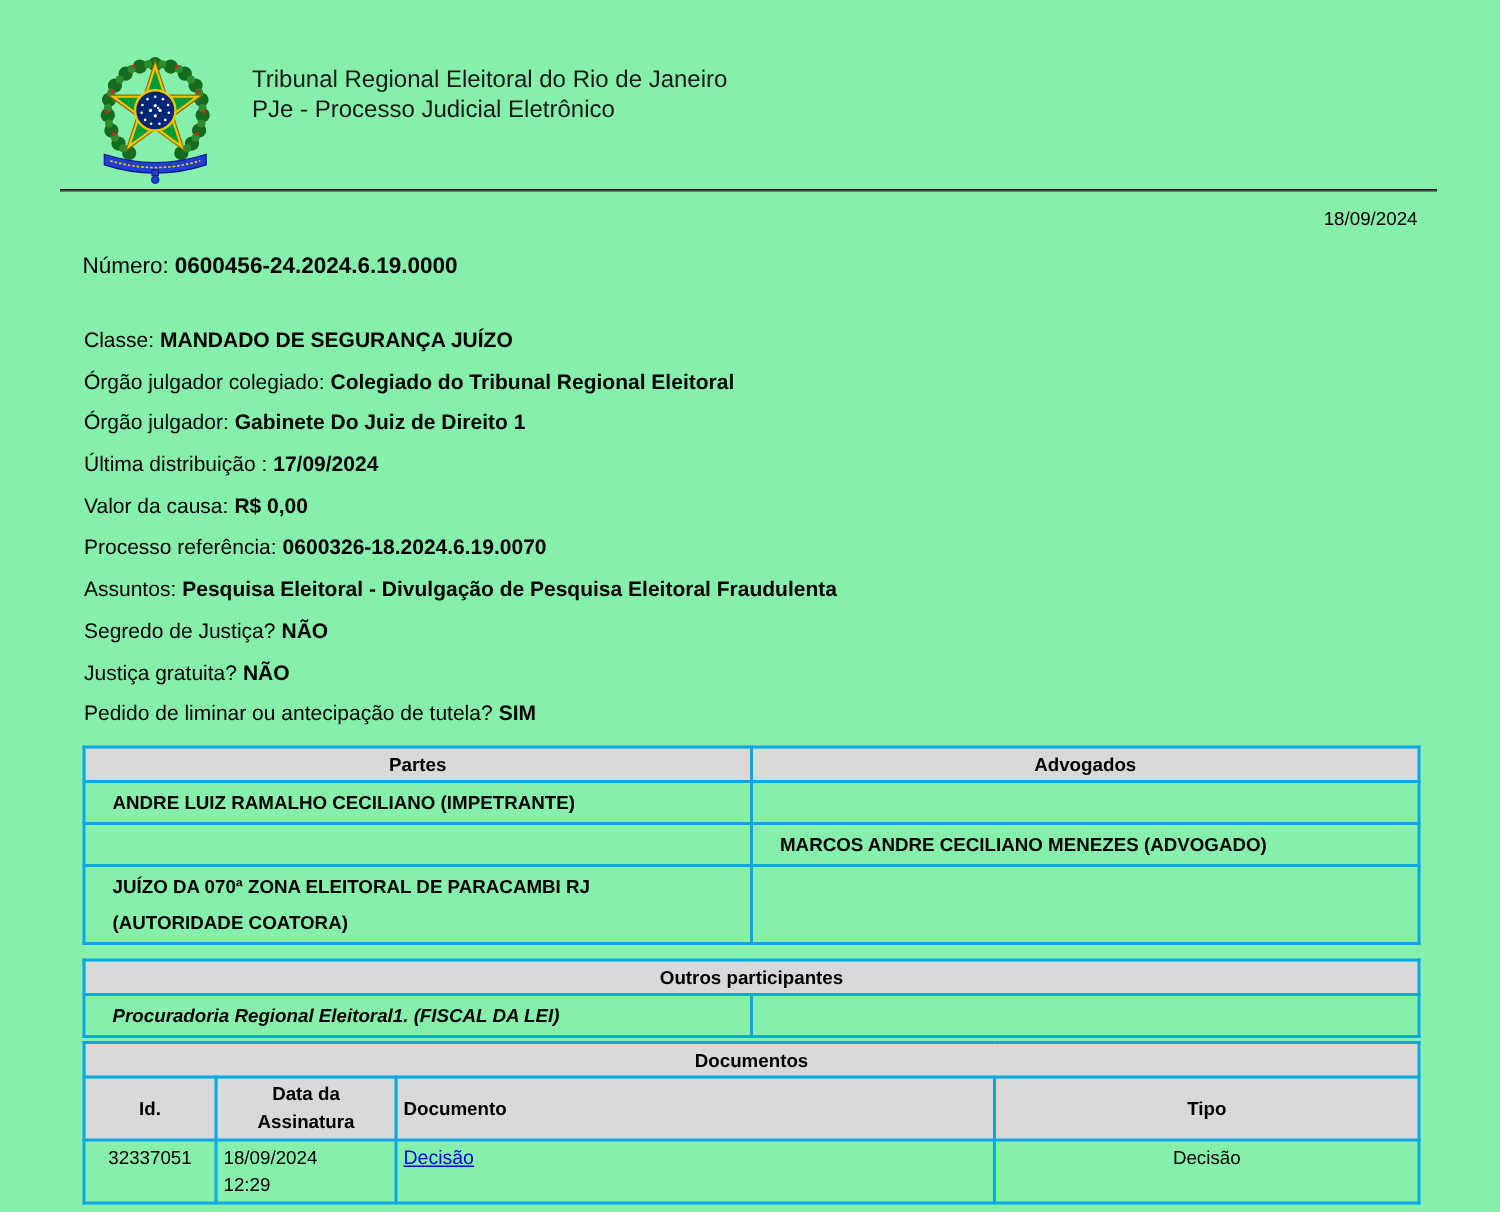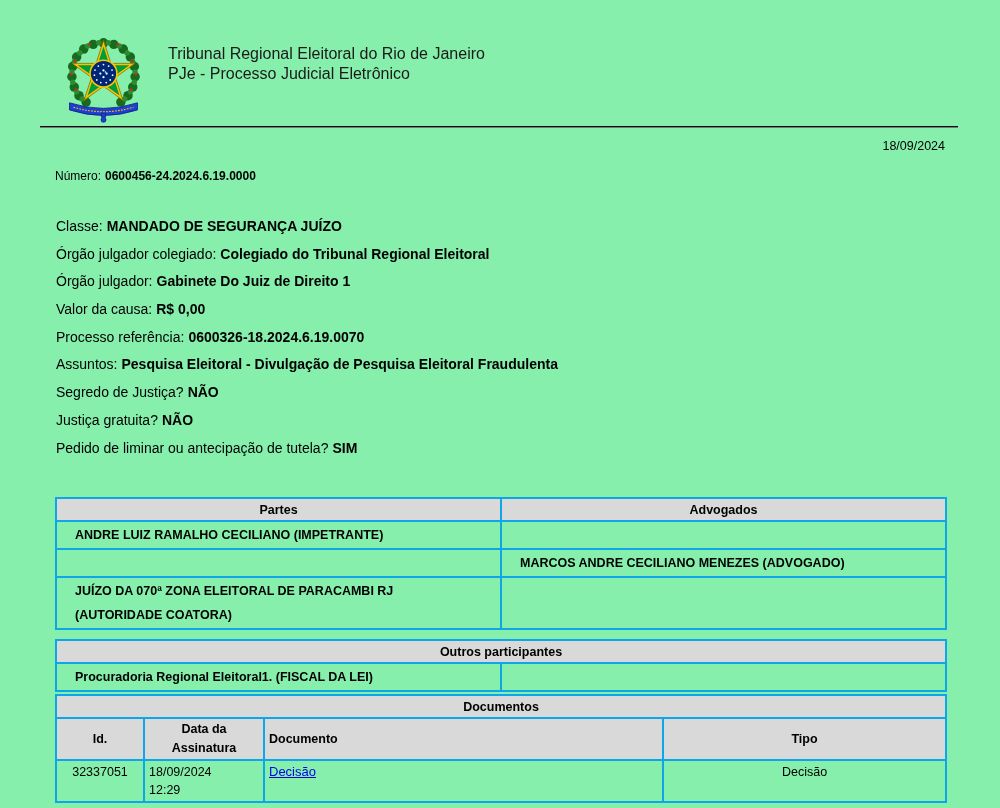--- a/index.html
+++ b/index.html
@@ -7,21 +7,21 @@
   body { font-family:"Liberation Sans", sans-serif; color:#000; }
   .page { position:relative; width:1000px; height:808px; background:#86efac; overflow:hidden; }
 
   
   .logo { position:absolute; left:64px; top:37px; width:79px; height:89px; }
   .org-title { position:absolute; left:168px; top:44px; font-size:16px; line-height:20px; color:#1a1a1a; }
   .header-rule { position:absolute; left:40px; top:126px; width:918px; height:2px; background:#111; border-bottom:1px solid #777; }
 
   .doc-date { position:absolute; top:139px; right:55px; font-size:12.5px; }
 
-  .numero-line { position:absolute; left:55px; top:169px; font-size:12px; }
+  .numero-line { position:absolute; left:55px; top:169px; font-size:15px; }
   .numero-line b { margin-left:4px; }
 
   
   .fields { position:absolute; left:56px; top:213px; width:900px; }
   .field-line { height:27.7px; line-height:27.7px; font-size:14px; white-space:nowrap; }
   .field-line .lbl { margin-right:4px; }
 
   
   table { border-collapse:collapse; table-layout:fixed; position:absolute; left:55px; width:890px; }
   th, td { border:2px solid #0ea5e9; font-size:12.5px; overflow:hidden; }
@@ -29,21 +29,21 @@
   th { font-weight:bold; text-align:center; }
   td.cell-bold { font-weight:bold; padding:1px 18px; vertical-align:middle; white-space:pre-line; line-height:24px; }
   .t-partes { top:497px; }
   .t-partes tr.hdr th { height:23px; }
   .t-partes tr.r1 td { height:28px; }
   .t-partes tr.r2 td { height:23px; }
   .t-partes tr.r3 td { height:52px; }
 
   .t-outros { top:639px; }
   .t-outros tr.hdr th { height:23px; }
-  .t-outros tr.r1 td { height:14px; }
+  .t-outros tr.r1 td { height:14px;font-style:italic; }
 
   .t-docs { top:694px; }
   .t-docs tr.hdr th { height:23px; }
   .t-docs tr.cols th { height:42px; vertical-align:middle; white-space:pre-line; line-height:19px; }
   .t-docs tr.data td { height:38px; vertical-align:top; padding:2px 4px; white-space:pre-line; line-height:18px; font-size:12.5px; }
   .th-documento { text-align:left; padding-left:4px; }
   .td-center { text-align:center; }
   a.doc-link { color:#0000ee; text-decoration:underline; font-size:13px; }
 </style>
 </head>
@@ -151,20 +151,21 @@
   <div class="doc-date">18/09/2024</div>
 
   <div class="numero-line">
     <span>Número:</span><b>0600456-24.2024.6.19.0000</b>
   </div>
 
   <div class="fields">
     <div class="field-line"><span class="lbl">Classe:</span><b>MANDADO DE SEGURANÇA JUÍZO</b></div>
     <div class="field-line"><span class="lbl">Órgão julgador colegiado:</span><b>Colegiado do Tribunal Regional Eleitoral</b></div>
     <div class="field-line"><span class="lbl">Órgão julgador:</span><b>Gabinete Do Juiz de Direito 1</b></div>
+    <div class="field-line"><span class="lbl">Última distribuição :</span><b>17/09/2024</b></div>
     <div class="field-line"><span class="lbl">Valor da causa:</span><b>R$ 0,00</b></div>
     <div class="field-line"><span class="lbl">Processo referência:</span><b>0600326-18.2024.6.19.0070</b></div>
     <div class="field-line"><span class="lbl">Assuntos:</span><b>Pesquisa Eleitoral - Divulgação de Pesquisa Eleitoral Fraudulenta</b></div>
     <div class="field-line"><span class="lbl">Segredo de Justiça?</span><b>NÃO</b></div>
     <div class="field-line"><span class="lbl">Justiça gratuita?</span><b>NÃO</b></div>
     <div class="field-line"><span class="lbl">Pedido de liminar ou antecipação de tutela?</span><b>SIM</b></div>
   </div>
 
   <table class="t-partes">
     <colgroup>

